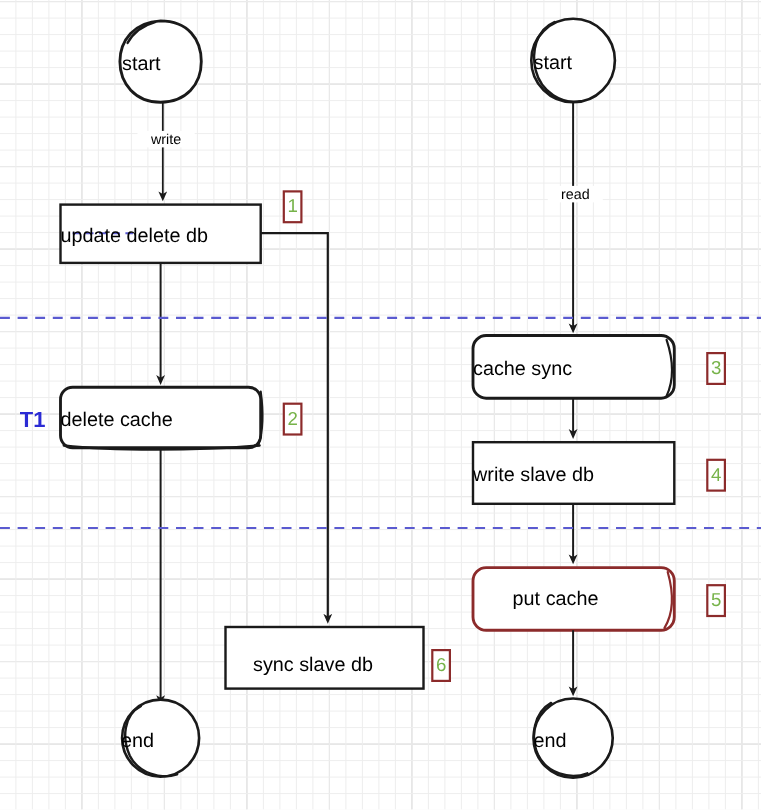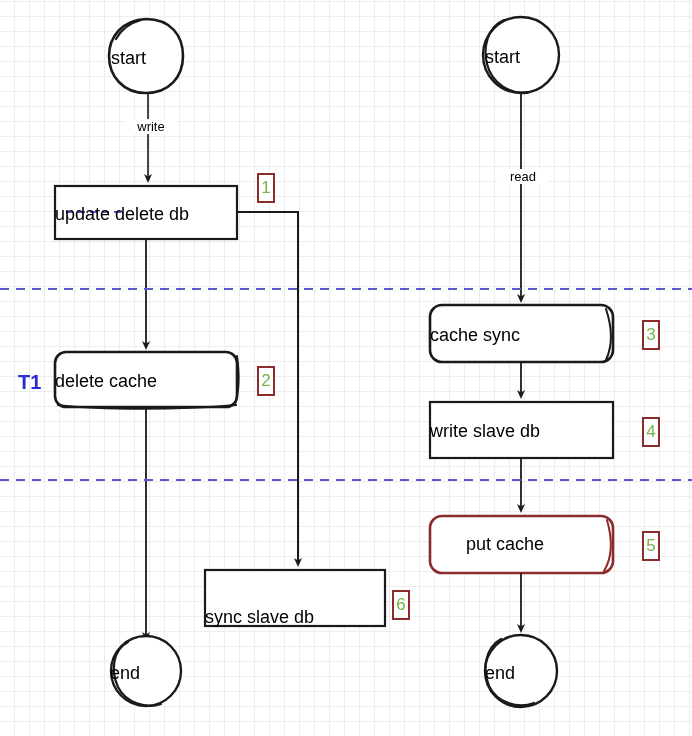--- a/index.html
+++ b/index.html
@@ -147,21 +147,21 @@
       <circle cx="521" cy="671" r="36" fill="#ffffff" stroke="#1a1a1a" stroke-width="2.4"></circle>
       <path d="M501,639 C485,648 482,670 489,686 C497,703 518,709 534,703" fill="none" stroke="#1a1a1a" stroke-width="2.2" stroke-linecap="round"></path>
     </g>
 
     <line x1="0" y1="289" x2="692" y2="289" stroke="#5a5ad0" stroke-width="2" stroke-dasharray="9 7"></line>
     <line x1="0" y1="480" x2="692" y2="480" stroke="#5a5ad0" stroke-width="2" stroke-dasharray="9 7"></line>
   </svg>
 
   <div class="node-label" style="left:55px;  top:204px; width:182px;">update delete db</div>
   <div class="node-label" style="left:55px;  top:371px; width:182px;">delete cache</div>
-  <div class="node-label" style="left:205px; top:607px; width:168px;">sync slave db</div>
+  <div class="node-label" style="left:205px; top:594px; width:168px;padding-left:25px;">sync slave db</div>
   <div class="node-label" style="left:430px; top:325px; width:183px;">cache sync</div>
   <div class="node-label" style="left:430px; top:421px; width:183px;">write slave db</div>
   <div class="node-label" style="left:430px; top:534px; width:145px;margin-left:36px;">put cache</div>
 
   <div class="node-label" style="left:111px; top:48px;  width:72px;">start</div>
   <div class="node-label" style="left:110px; top:663px; width:72px;">end</div>
   <div class="node-label" style="left:485px; top:47px;  width:72px;">start</div>
   <div class="node-label" style="left:485px; top:663px; width:72px;">end</div>
 
   <div class="edge-label" style="left:125px; top:119px; width:48px;">write</div>

